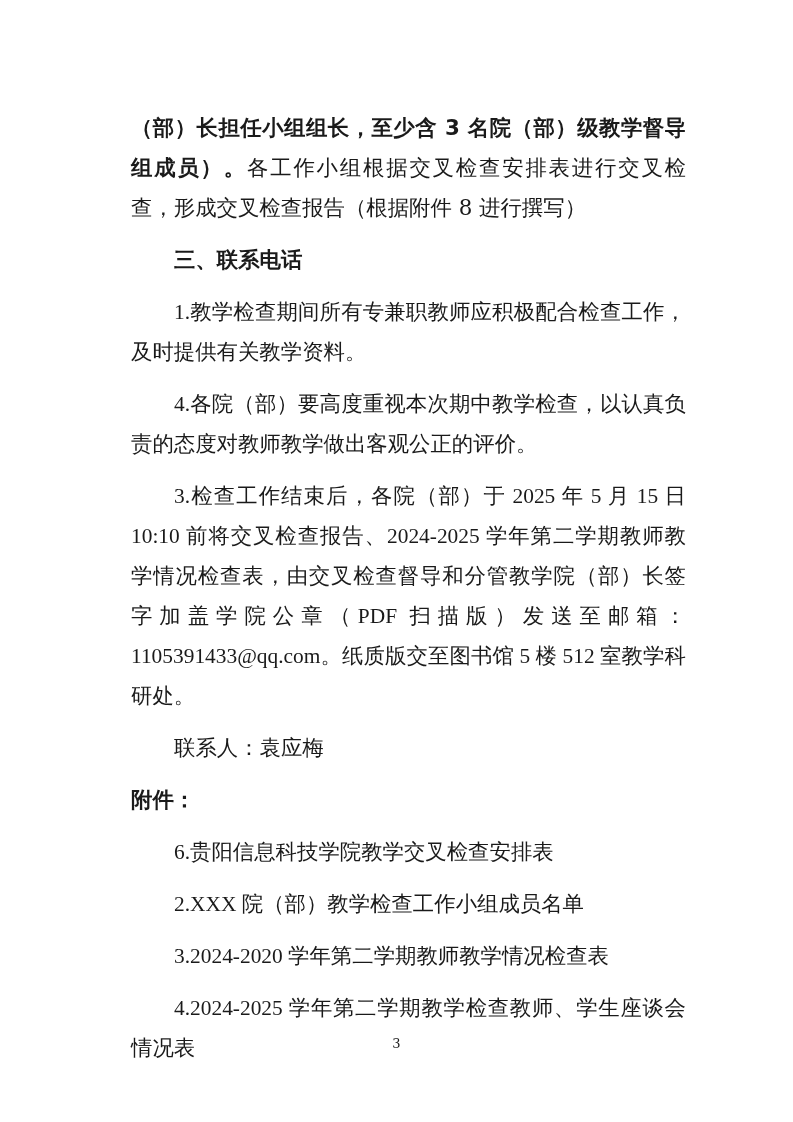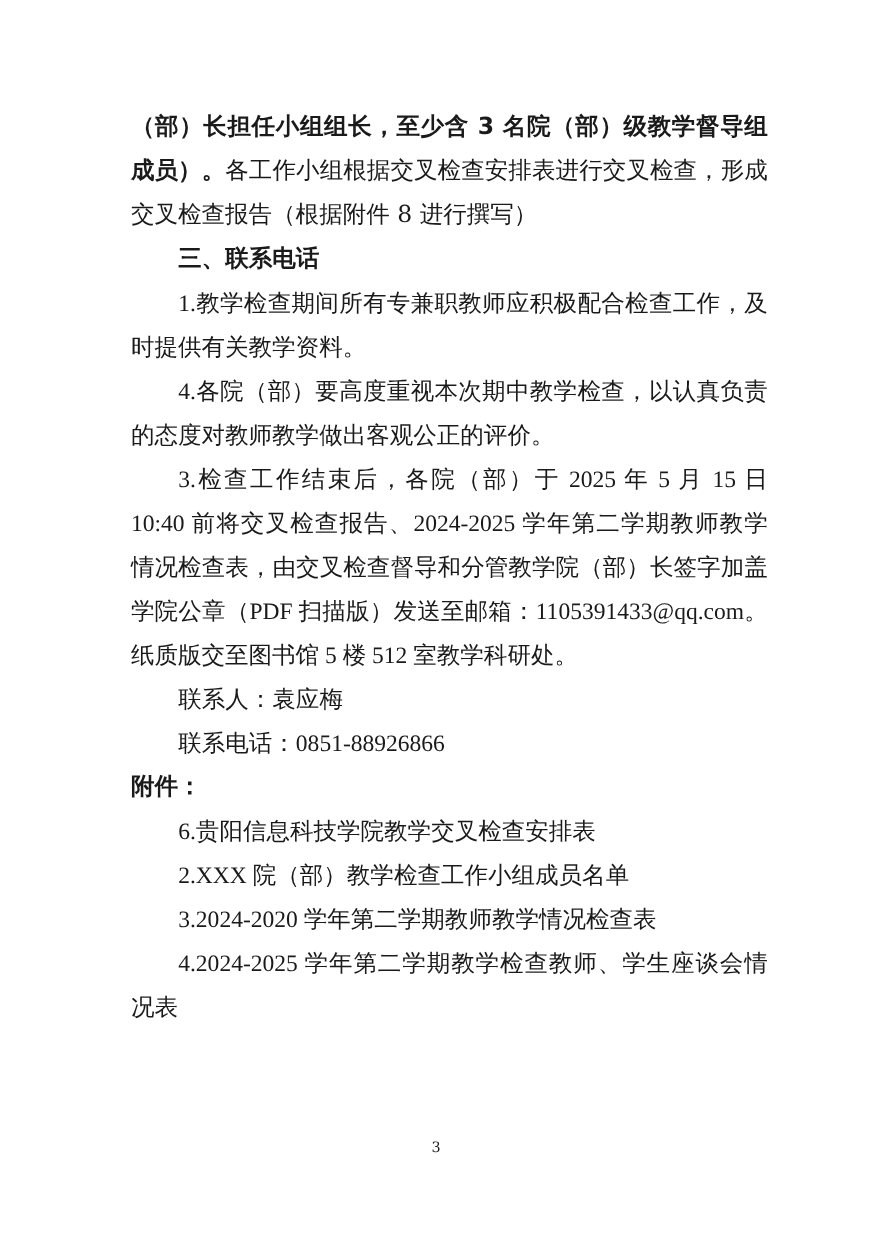--- a/index.html
+++ b/index.html
@@ -16,21 +16,21 @@
     color: #1a1a1a;
     overflow: hidden;
   }
   .content {
     position: absolute;
     left: 119px;
     top: 96px;
     width: 579px;
   }
   .content p {
-    margin: 0;
+    margin: 12px;
     font-size: 21.4px;
     line-height: 40px;
     text-align: justify;
   }
   .indent { text-indent: 43px; font-family: Liberation Serif, serif; }
   .heiti {
     font-family: "DejaVu Sans", "Liberation Sans", sans-serif;
     font-weight: 700;
   }
   .heading   { margin-top: 8px; }
@@ -57,25 +57,24 @@
   <div class="content">
 
     <p><span class="heiti">（部）长担任小组组长，至少含 3 名院（部）级教学督导组成员）。</span><span>各工作小组根据交叉检查安排表进行交叉检查，形成交叉检查报告（根据附件 8 进行撰写）</span></p>
 
     <p class="heiti heading indent">三、联系电话</p>
 
     <p class="indent p1">1.教学检查期间所有专兼职教师应积极配合检查工作，及时提供有关教学资料。</p>
 
     <p class="indent p2">4.各院（部）要高度重视本次期中教学检查，以认真负责的态度对教师教学做出客观公正的评价。</p>
 
-    <p class="indent p3">3.检查工作结束后，各院（部）于 2025 年 5 月 15 日 10:40 前将交叉检查报告、2024-2025 学年第二学期教师教学情况检查表，由交叉检查督导和分管教学院（部）长签字加盖学院公章（PDF 扫描版）发送至邮箱：1105391433@qq.com。纸质版交至图书馆 5 楼 512 室教学科研处。</p>
+    <p class="indent p3">3.检查工作结束后，各院（部）于 2025 年 5 月 15 日 10:10 前将交叉检查报告、2024-2025 学年第二学期教师教学情况检查表，由交叉检查督导和分管教学院（部）长签字加盖学院公章（PDF 扫描版）发送至邮箱：1105391433@qq.com。纸质版交至图书馆 5 楼 512 室教学科研处。</p>
 
     <p class="indent contact1">联系人：袁应梅</p>
 
-    <p class="indent">联系电话：0851-88926866</p>
 
     <p class="heiti attach-heading">附件：</p>
 
     <p class="indent attach-item">6.贵阳信息科技学院教学交叉检查安排表</p>
 
     <p class="indent attach-item">2.XXX 院（部）教学检查工作小组成员名单</p>
 
     <p class="indent attach-item">3.2024-2020 学年第二学期教师教学情况检查表</p>
 
     <p class="indent attach-item">4.2024-2025 学年第二学期教学检查教师、学生座谈会情况表</p>

